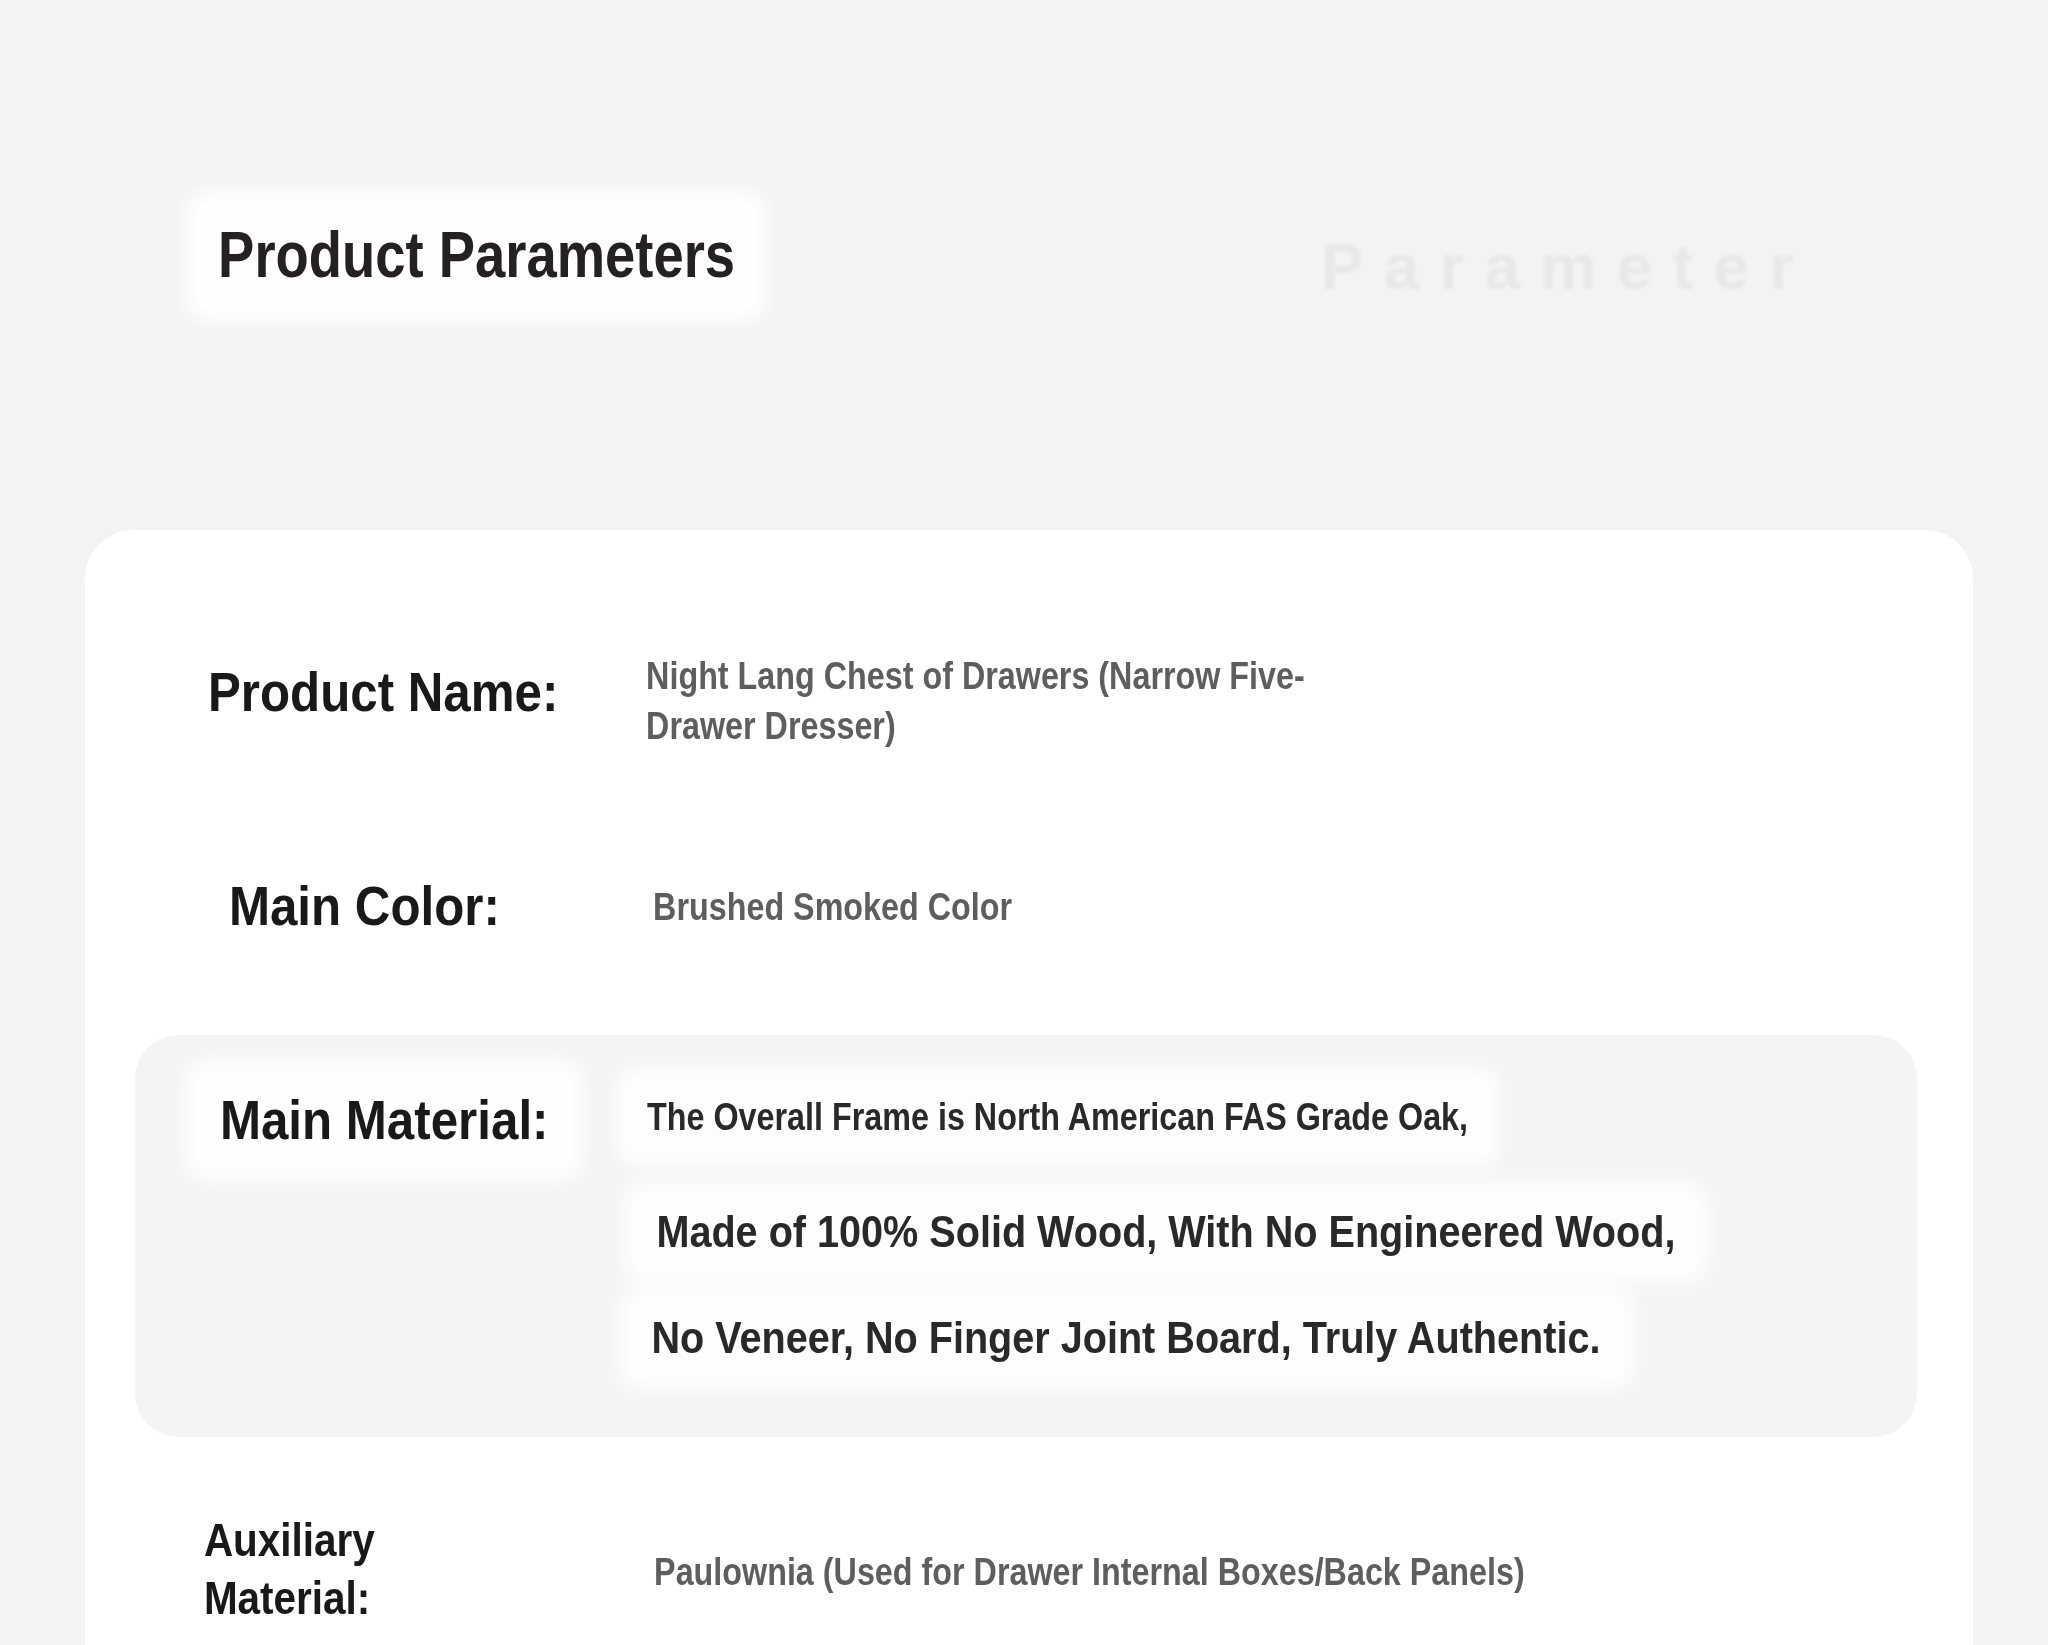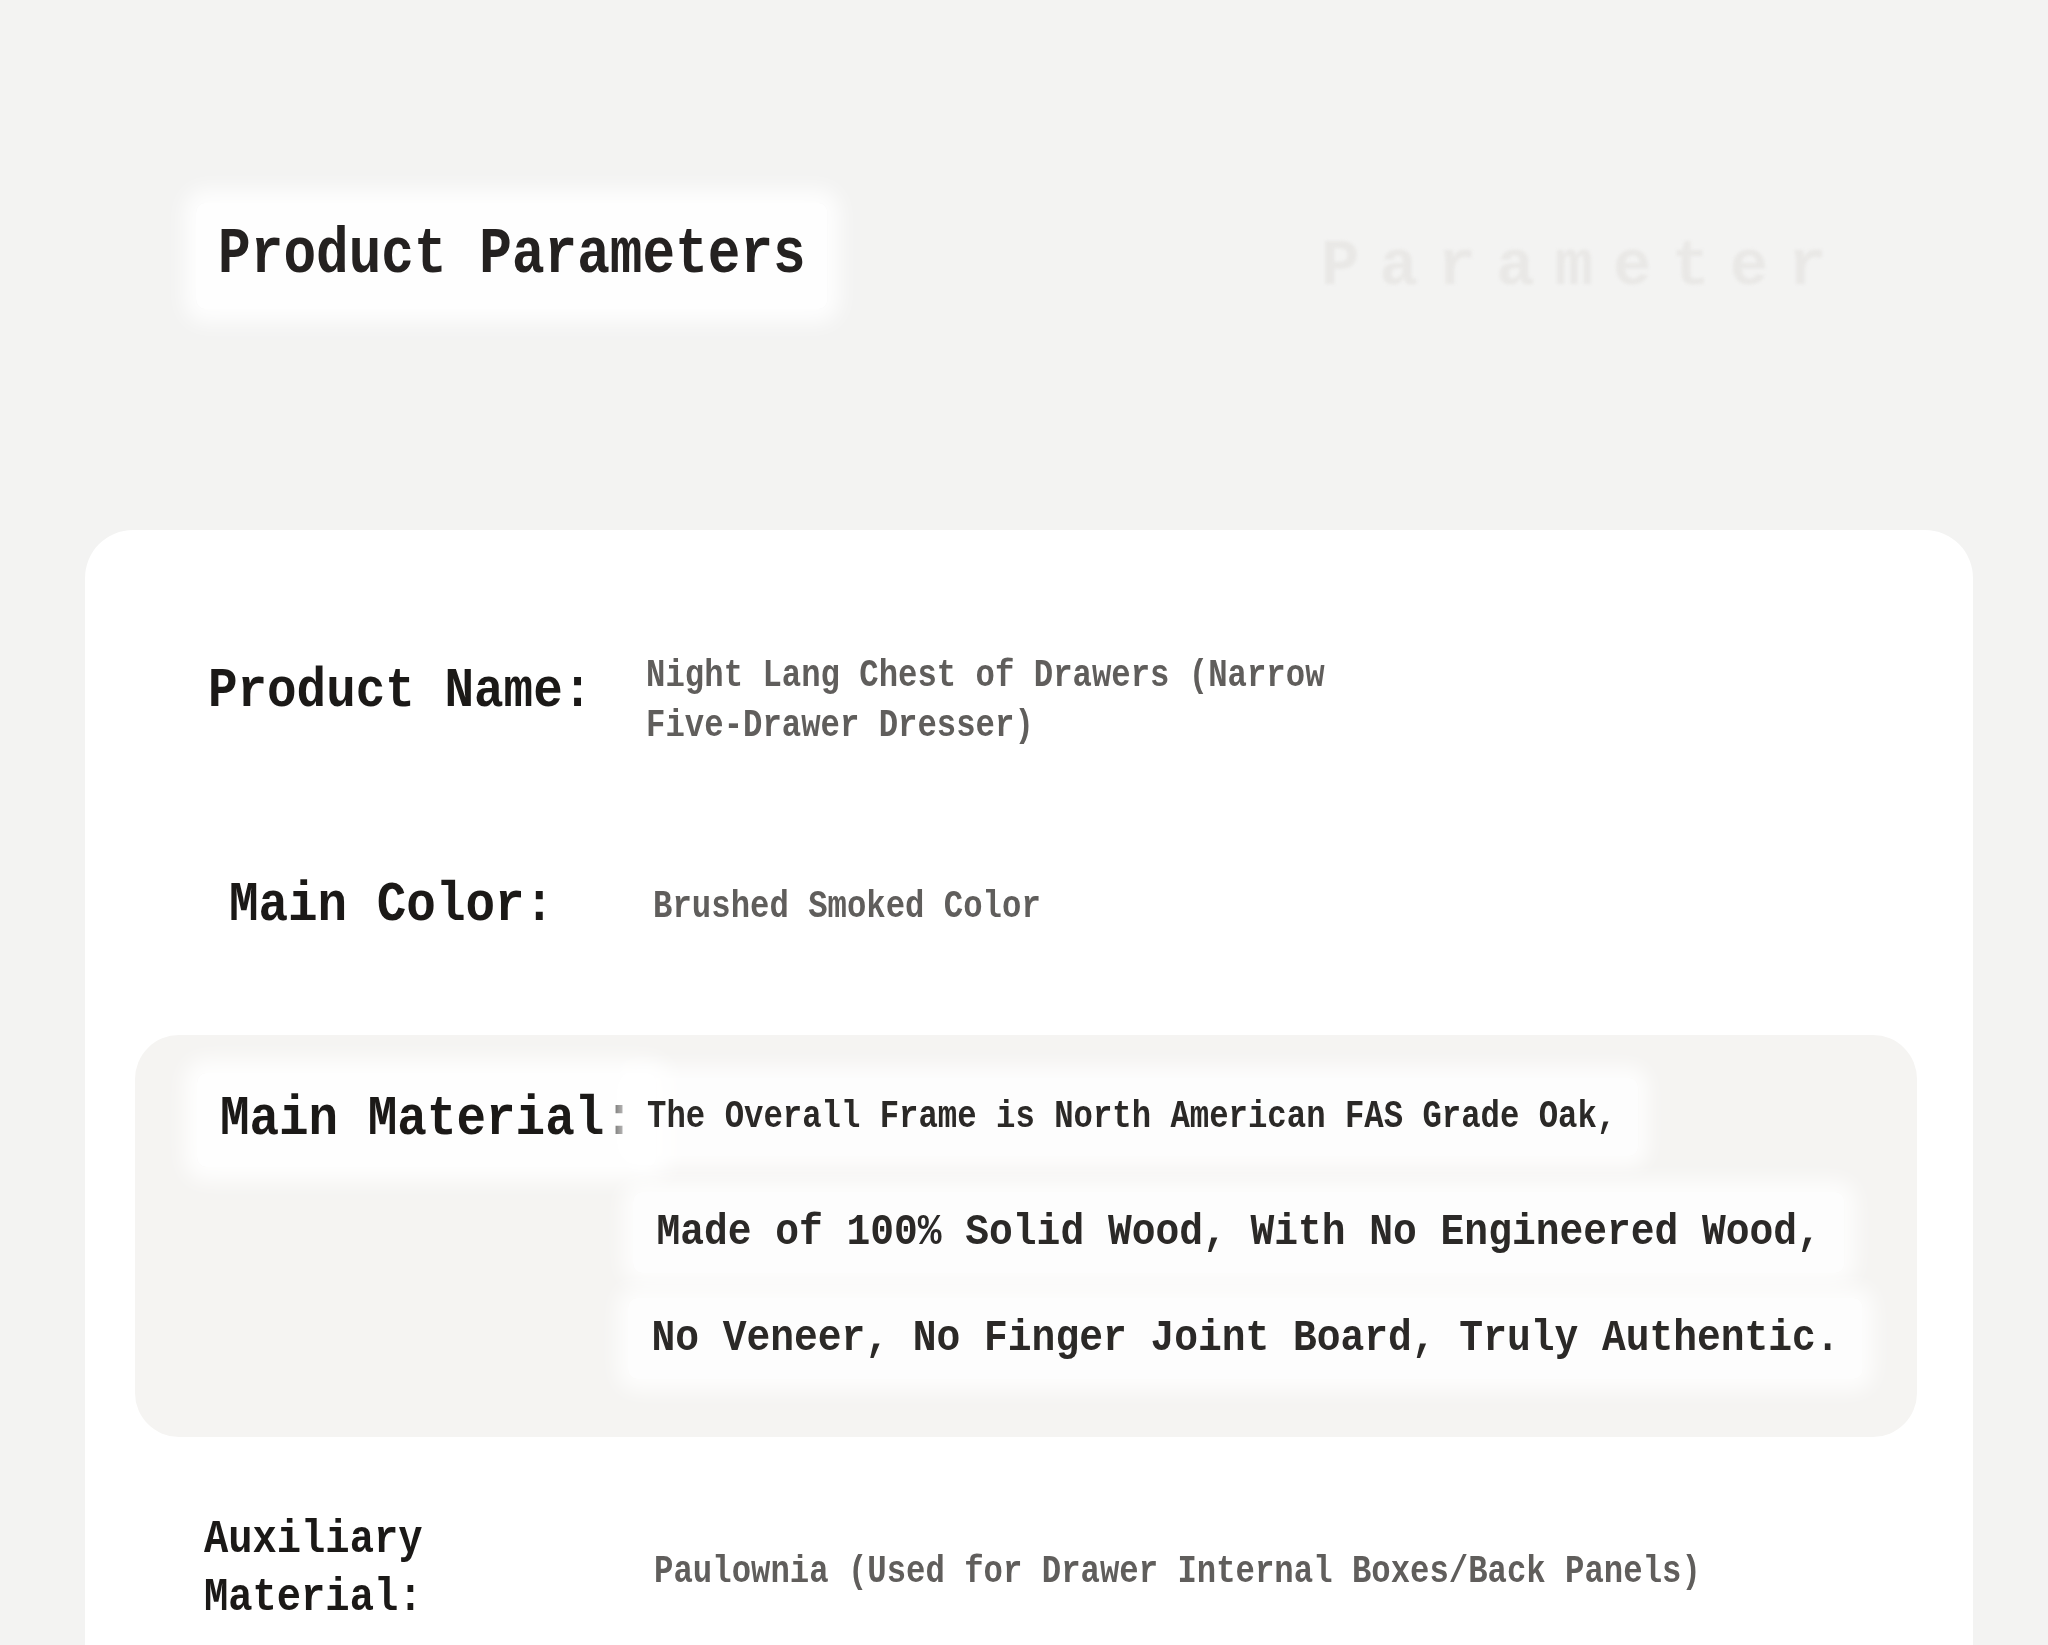--- a/index.html
+++ b/index.html
@@ -6,21 +6,21 @@
     margin: 0;
     padding: 0;
     background: #e9e9e8;
   }
   .canvas {
     position: relative;
     width: 2048px;
     height: 1645px;
     background: #f3f3f2;
     overflow: hidden;
-    font-family: Liberation Mono, monospace;
+    font-family: Liberation Sans, sans-serif;
   }
 
   
   .card {
     position: absolute;
     left: 85px;
     top: 530px;
     width: 1888px;
     height: 1260px;
     background: #ffffff;

